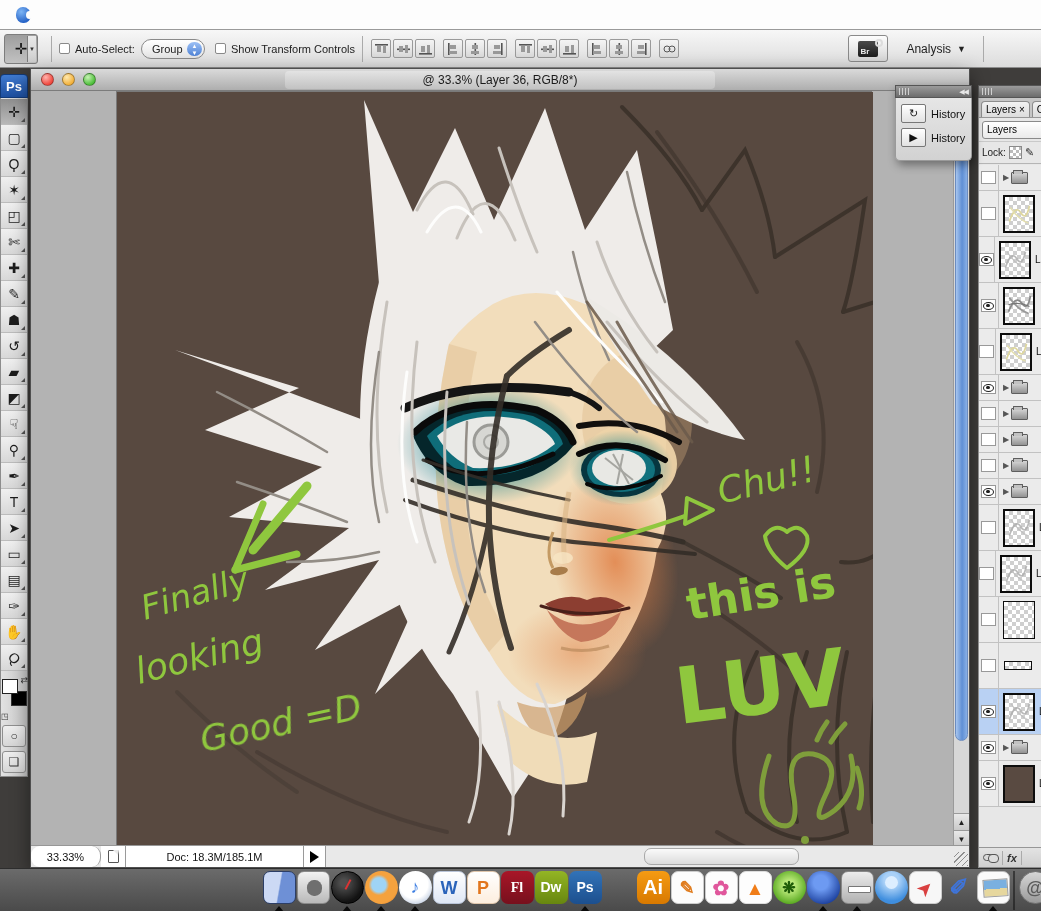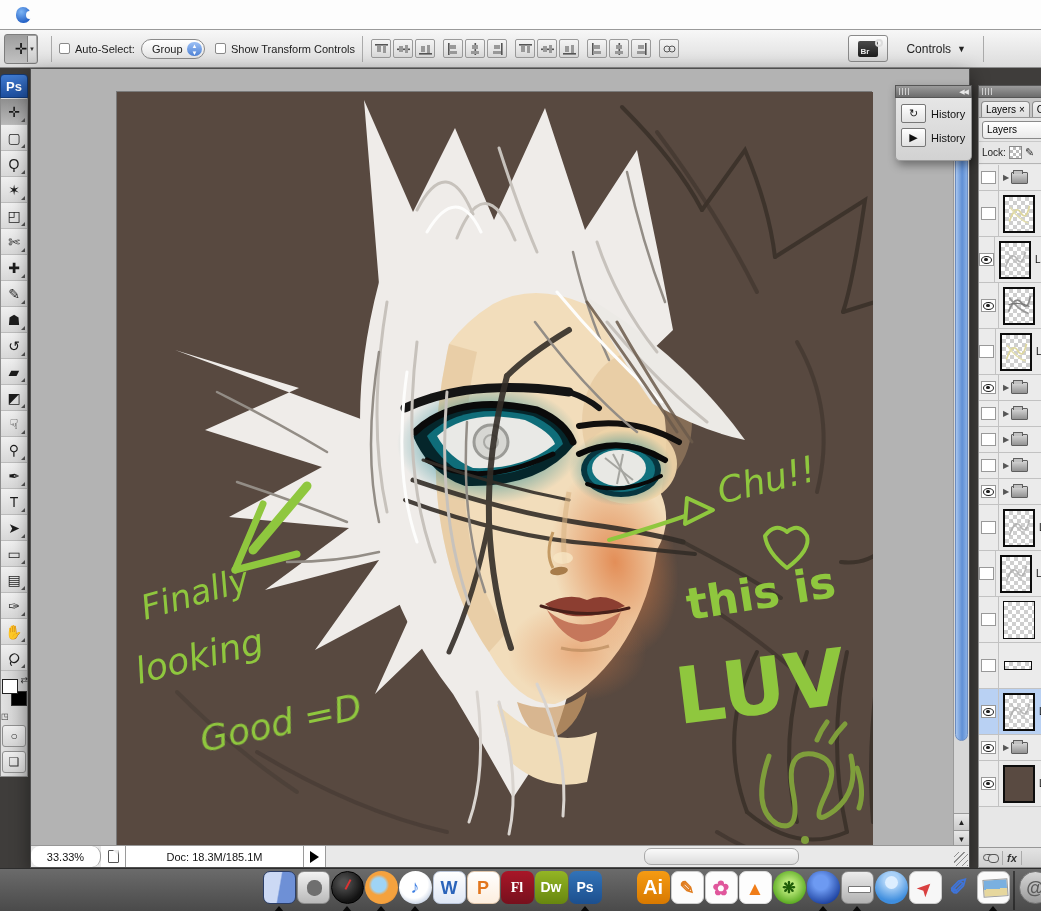--- a/index.html
+++ b/index.html
@@ -317,21 +317,21 @@
             <circle cx="9" cy="6" r="3" fill="none" stroke="#555"></circle>
           </svg>
         </span>
       </div>
     <div class="spacer"></div>
     <div class="br-btn">
       <span class="brsq">Br</span>
       <span class="mag"></span>
     </div>
     <div class="workspace">
-      <span>Controls</span>
+      <span>Analysis</span>
       <span style="font-size:9px;">▼</span>
     </div>
     <div class="ob-sep"></div>
     <div style="width:50px;"></div>
   </div>
 
   <div class="pstab">Ps</div>
   <div class="toolbar">
     <div id="tool-list" style="display:flex;flex-direction:column;">
         <div class="tool selected">
@@ -427,20 +427,27 @@
       <span class="swaparrows">⇄</span>
       <span class="fgswatch"></span>
       <span class="bgswatch"></span>
       <span class="miniswatch">◳</span>
     </div>
     <div class="toolextra">○</div>
     <div class="toolextra">❏</div>
   </div>
 
   <div class="docwin">
+    <div class="titlebar">
+      <span class="titletab"></span>
+      <span class="tl red"></span>
+      <span class="tl yellow"></span>
+      <span class="tl green"></span>
+      <span class="wintitle">@ 33.3% (Layer 36, RGB/8*)</span>
+    </div>
 
     <div class="canvas-area">
       <svg width="756" height="756" viewBox="0 0 756 756">
         <defs>
           <radialGradient id="teal" cx="50%" cy="50%" r="50%">
             <stop offset="0%" stop-color="#2db6c2" stop-opacity="0.95"></stop>
             <stop offset="55%" stop-color="#17828d" stop-opacity="0.55"></stop>
             <stop offset="100%" stop-color="#17828d" stop-opacity="0"></stop>
           </radialGradient>
           <radialGradient id="blush" cx="50%" cy="50%" r="50%">

